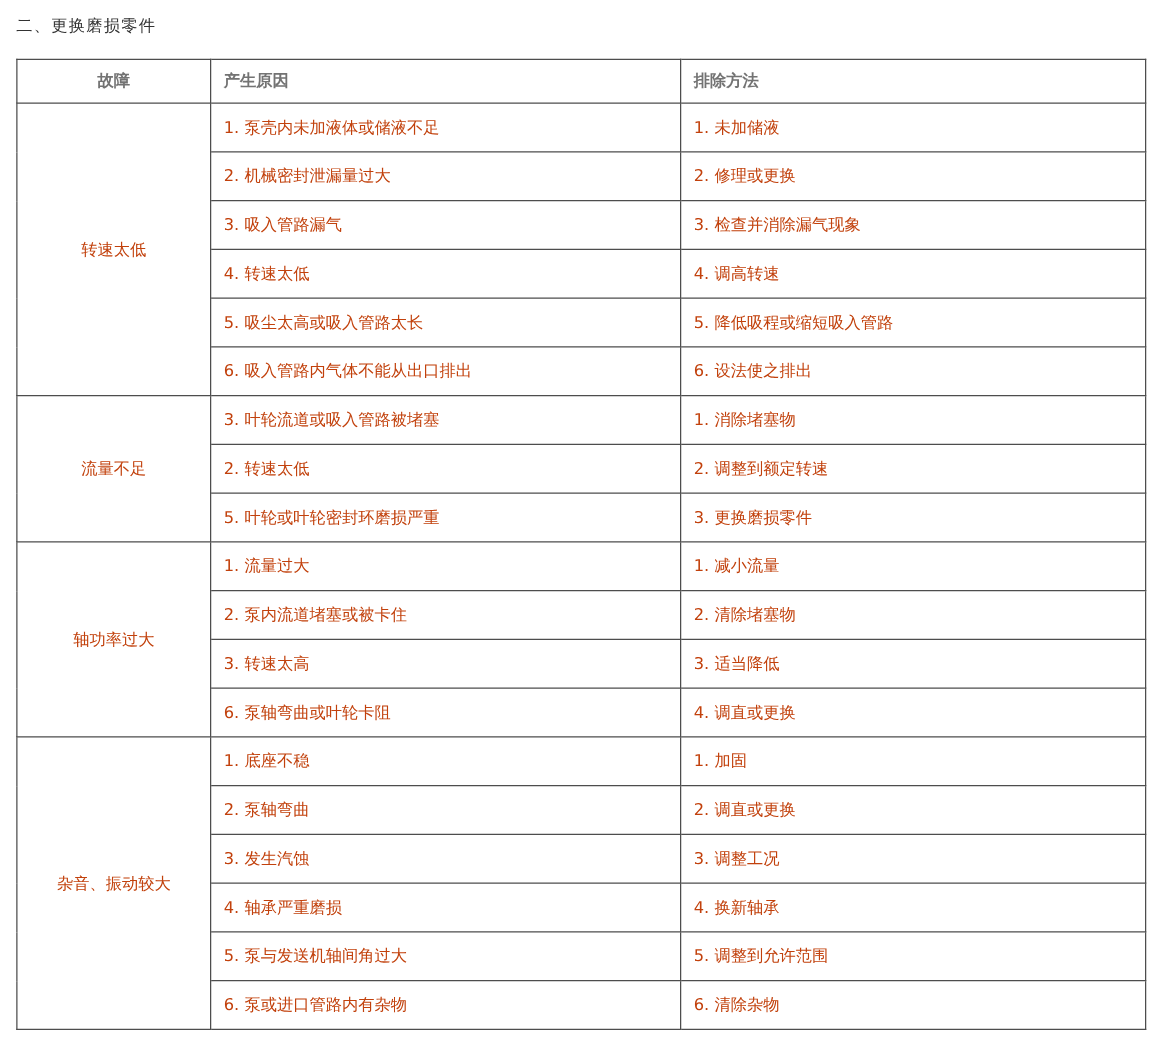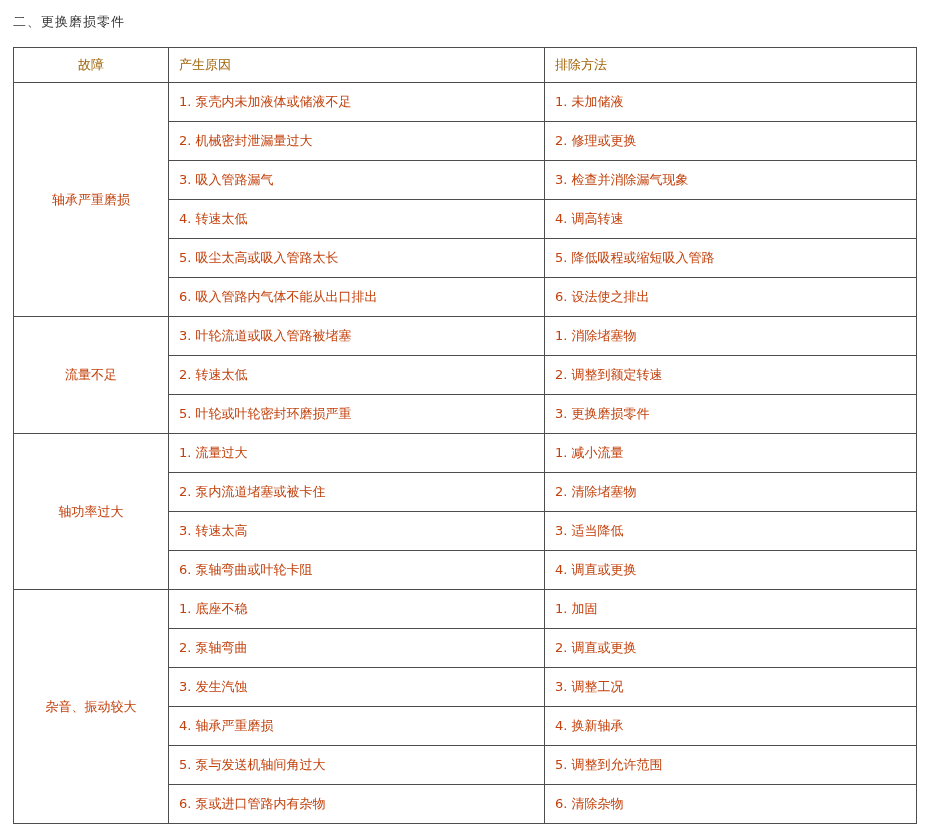--- a/index.html
+++ b/index.html
@@ -36,22 +36,22 @@
     border: 1px solid #4d4d4d;
     font-size: 13px;
     color: #c2410c;
     padding: 0;
     vertical-align: middle;
     overflow: hidden;
     white-space: nowrap;
   }
   table.fault-table th {
     height: 34px;
-    font-weight: normal;
-    color: #a16207;
+    font-weight: bold;
+    color: #737373;
   }
   table.fault-table th.col-fault {
     text-align: center;
   }
   table.fault-table th.col-cause,
   table.fault-table th.col-remedy {
     text-align: left;
     padding-left: 10px;
   }
   table.fault-table td {
@@ -79,21 +79,21 @@
   </colgroup>
   <thead>
     <tr>
       <th class="col-fault">故障</th>
       <th class="col-cause">产生原因</th>
       <th class="col-remedy">排除方法</th>
     </tr>
   </thead>
   <tbody id="table-body">
       <tr>
-        <td class="fault-cell" rowspan="6">轴承严重磨损</td>
+        <td class="fault-cell" rowspan="6">转速太低</td>
         <td class="cause-cell">1. 泵壳内未加液体或储液不足</td>
         <td class="remedy-cell">1. 未加储液</td>
       </tr>
       <tr>
         <td class="cause-cell">2. 机械密封泄漏量过大</td>
         <td class="remedy-cell">2. 修理或更换</td>
       </tr>
       <tr>
         <td class="cause-cell">3. 吸入管路漏气</td>
         <td class="remedy-cell">3. 检查并消除漏气现象</td>

